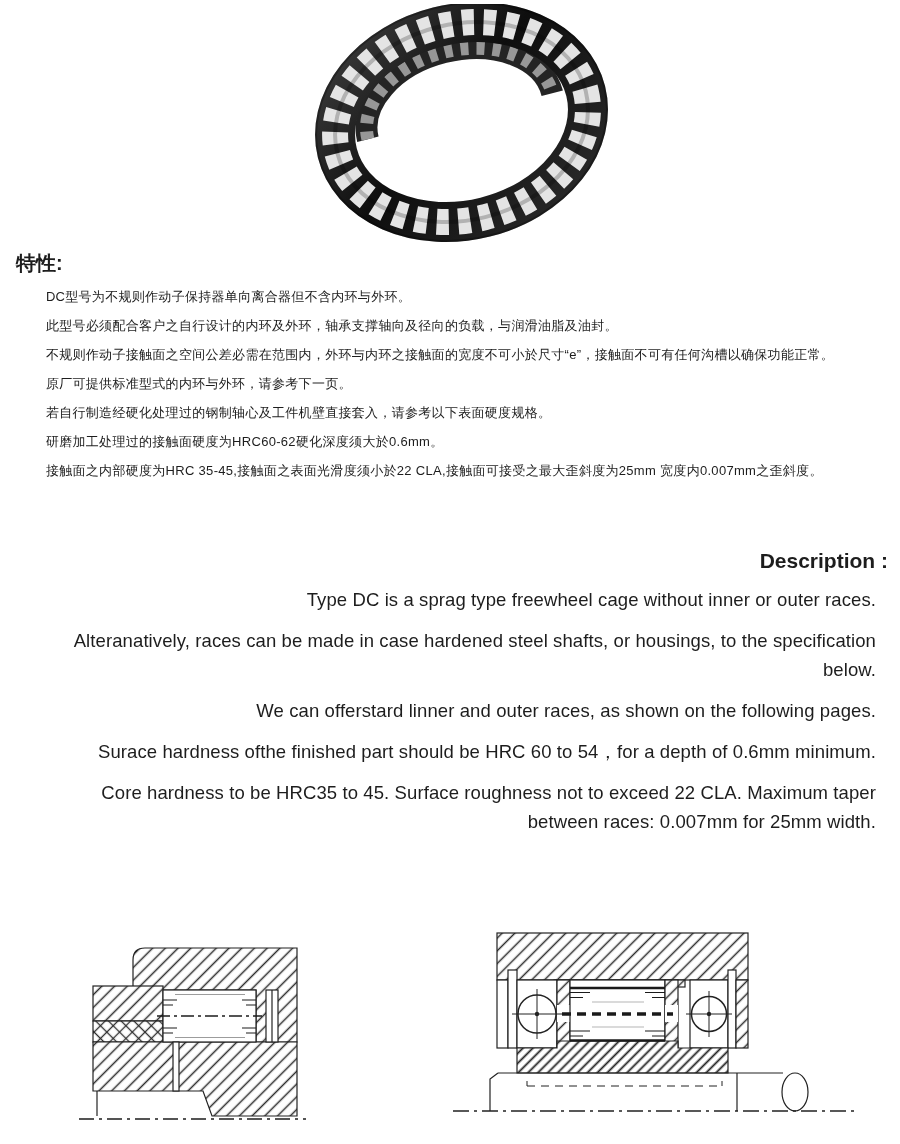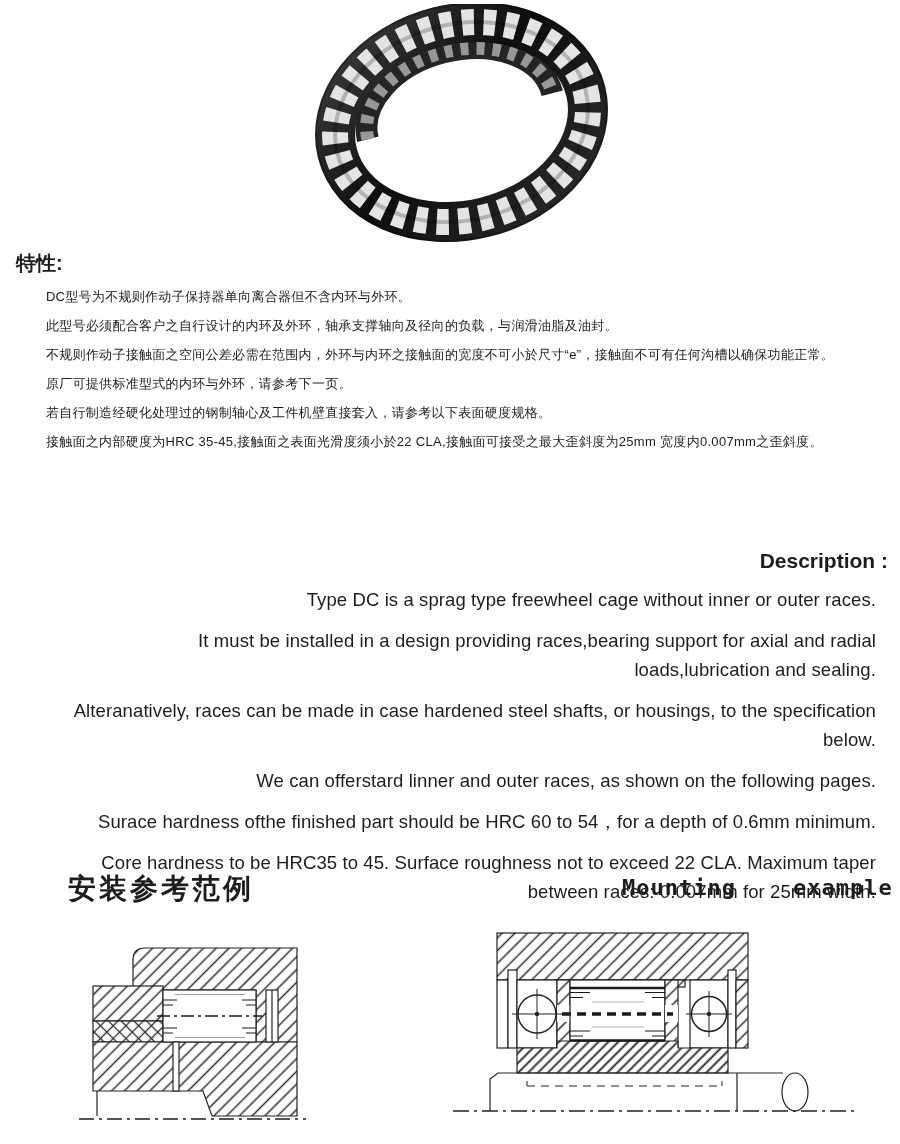--- a/index.html
+++ b/index.html
@@ -64,37 +64,33 @@
     </svg>
   </div>
 
   <section class="sec sec-zh">
     <h2>特性:</h2>
     <p>DC型号为不规则作动子保持器单向离合器但不含内环与外环。</p>
     <p>此型号必须配合客户之自行设计的内环及外环，轴承支撑轴向及径向的负载，与润滑油脂及油封。</p>
     <p>不规则作动子接触面之空间公差必需在范围内，外环与内环之接触面的宽度不可小於尺寸“e”，接触面不可有任何沟槽以确保功能正常。</p>
     <p>原厂可提供标准型式的内环与外环，请参考下一页。</p>
     <p>若自行制造经硬化处理过的钢制轴心及工件机壁直接套入，请参考以下表面硬度规格。</p>
+    <p>研磨加工处理过的接触面硬度为HRC60-62硬化深度须大於0.6mm。</p>
     <p>接触面之内部硬度为HRC 35-45,接触面之表面光滑度须小於22 CLA,接触面可接受之最大歪斜度为25mm 宽度内0.007mm之歪斜度。</p>
   </section>
 
   <section class="sec sec-en">
     <h2>Description :</h2>
     <p>Type DC is a sprag type freewheel cage without inner or outer races.</p>
-    <p>It must be installed in a design providing races,bearing support for axial and radial loads,lubrication and sealing.</p>
     <p>Alteranatively, races can be made in case hardened steel shafts, or housings, to the specification below.</p>
     <p>We can offerstard linner and outer races, as shown on the following pages.</p>
     <p>Surace hardness ofthe finished part should be HRC 60 to 54，for a depth of 0.6mm minimum.</p>
     <p>Core hardness to be HRC35 to 45. Surface roughness not to exceed 22 CLA. Maximum taper between races: 0.007mm for 25mm width.</p>
   </section>
 
-  <div class="row-headings">
-    <div class="h-zh">安装参考范例</div>
-    <div class="h-en">Mounting    example</div>
-  </div>
 
   <div class="dia dia-left">
     <svg viewBox="0 0 235 182" width="235" height="182">
       <g stroke="#222" stroke-width="1.2" fill="none">
         <path d="M 58,17 Q 58,5 70,5 L 222,5 L 222,99 L 181,99 L 181,47 L 58,47 Z" fill="url(#hA)"></path>
         <rect x="18" y="43" width="70" height="35" fill="url(#hA)"></rect>
         <rect x="18" y="78" width="70" height="21" fill="url(#hX)"></rect>
         <path d="M 18,99 H 222 V 173 H 137 L 128,148 H 18 Z" fill="url(#hA)"></path>
         <rect x="88" y="47" width="93" height="52" fill="#ffffff"></rect>
         <rect x="191" y="47" width="12" height="52" fill="#ffffff"></rect>

